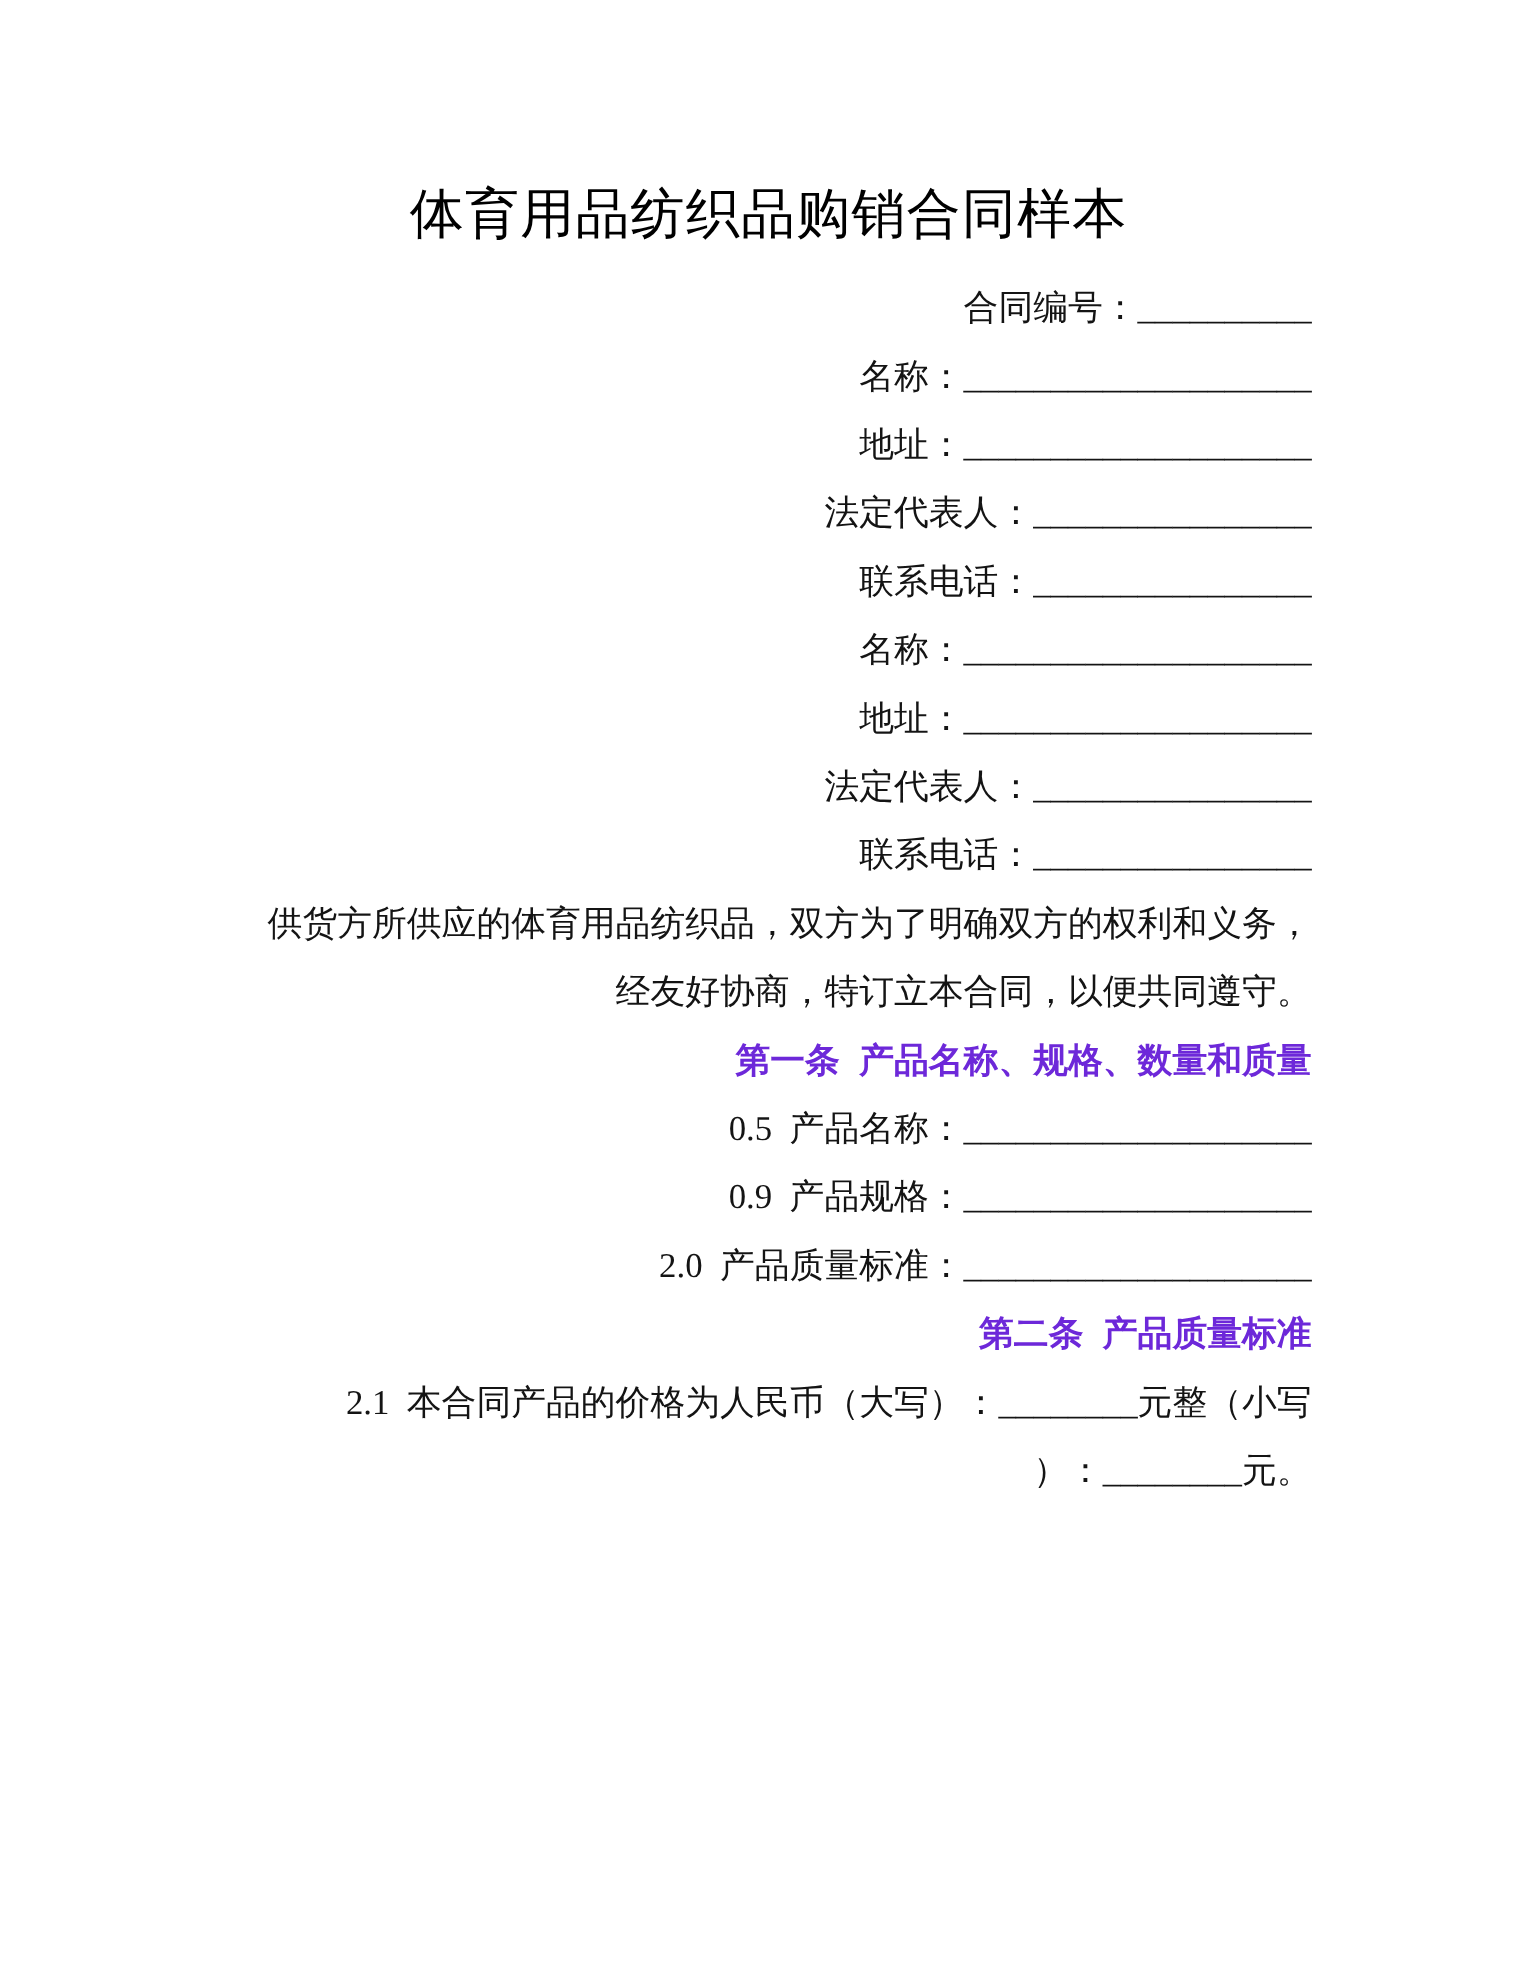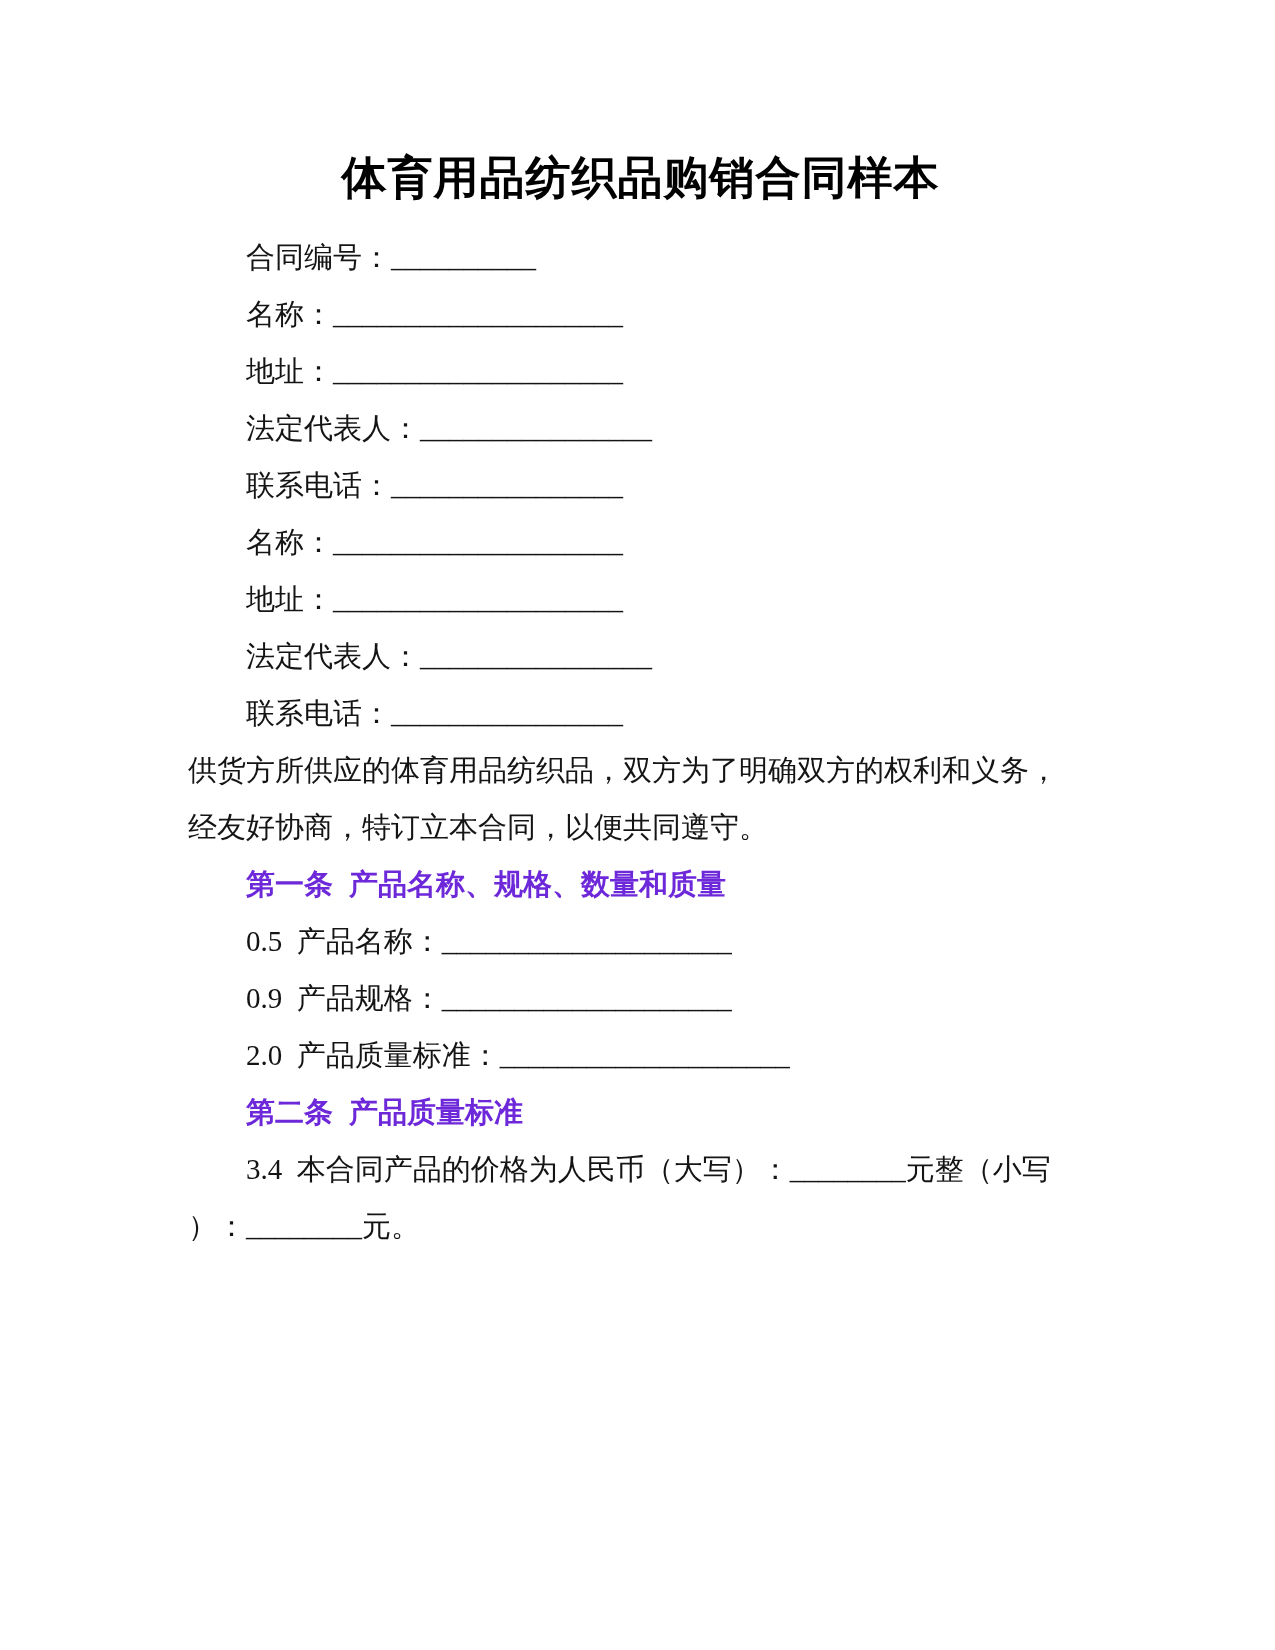--- a/index.html
+++ b/index.html
@@ -15,33 +15,34 @@
     background: #ffffff;
     overflow: hidden;
     box-sizing: border-box;
     padding: 146px 182px 0 188px;
     color: #000000;
     font-family: "Liberation Serif", "DejaVu Serif", serif;
   }
   .doc-title {
     font-size: 45px;
     line-height: 64px;
-    font-weight: bold;
+    font-weight: normal;
     text-align: center;
     white-space: pre-wrap;
     letter-spacing: 1px;
   }
   .content {
     margin-top: 19px;
     font-size: 29px;
     line-height: 57px;
   }
   .line {
     white-space: pre-wrap;
     color: #141414;
+    text-align: right;
   }
   .indent {
     padding-left: 58px;
   }
   .heading {
     font-weight: bold;
     font-family: "Liberation Sans", "DejaVu Sans", sans-serif;
     color: #6d28d9;
   }
 </style>
@@ -66,16 +67,16 @@
 
     <div class="line">供货方所供应的体育用品纺织品，双方为了明确双方的权利和义务，</div>
     <div class="line">经友好协商，特订立本合同，以便共同遵守。</div>
 
     <div class="line indent heading">第一条  产品名称、规格、数量和质量</div>
     <div class="line indent">0.5  产品名称：____________________</div>
     <div class="line indent">0.9  产品规格：____________________</div>
     <div class="line indent">2.0  产品质量标准：____________________</div>
 
     <div class="line indent heading">第二条  产品质量标准</div>
-    <div class="line indent">3.4  本合同产品的价格为人民币（大写）：________元整（小写</div>
+    <div class="line indent">2.1  本合同产品的价格为人民币（大写）：________元整（小写</div>
     <div class="line">）：________元。</div>
   </div>
 </div>
 
 </body></html>

